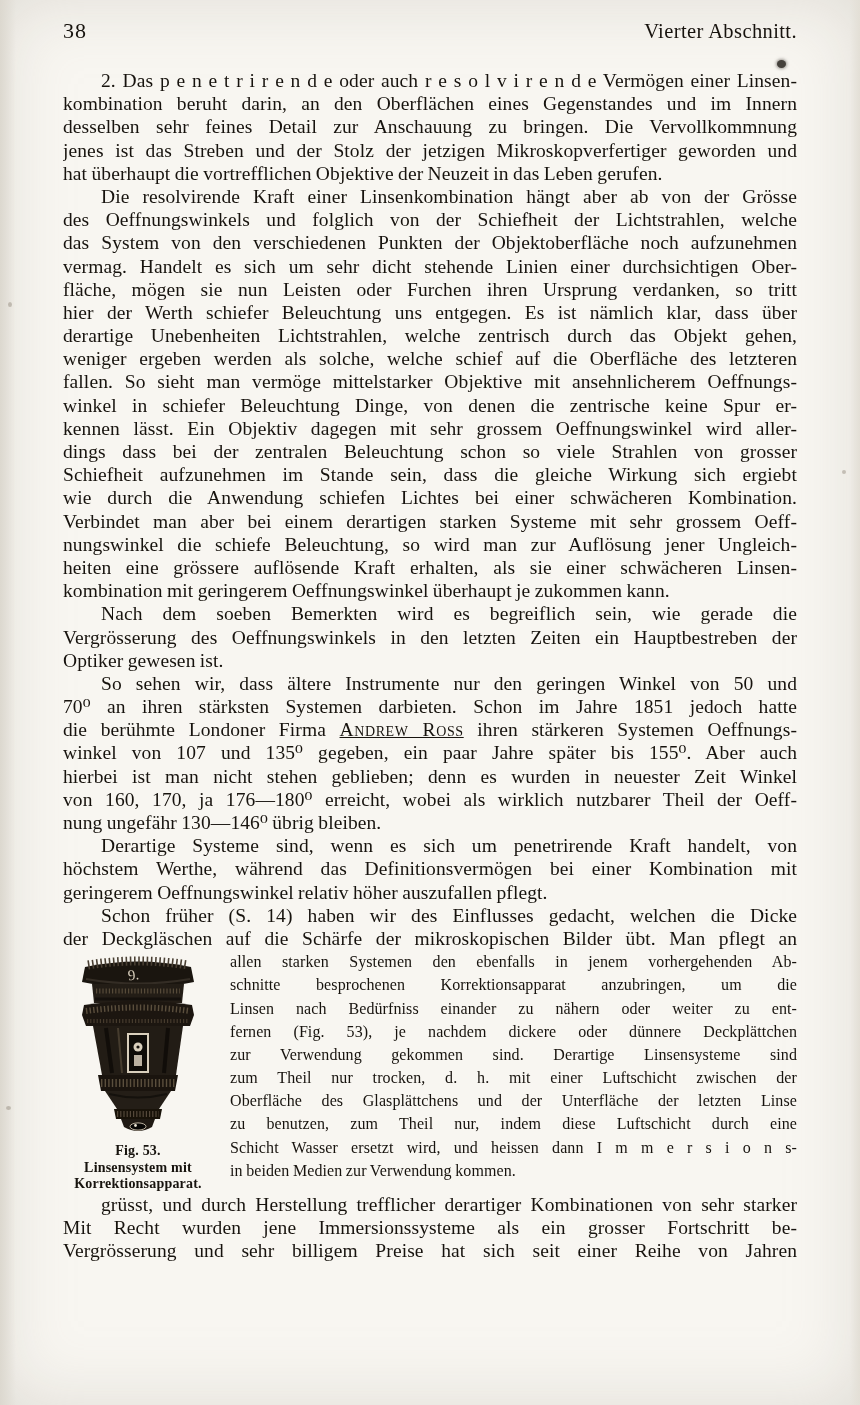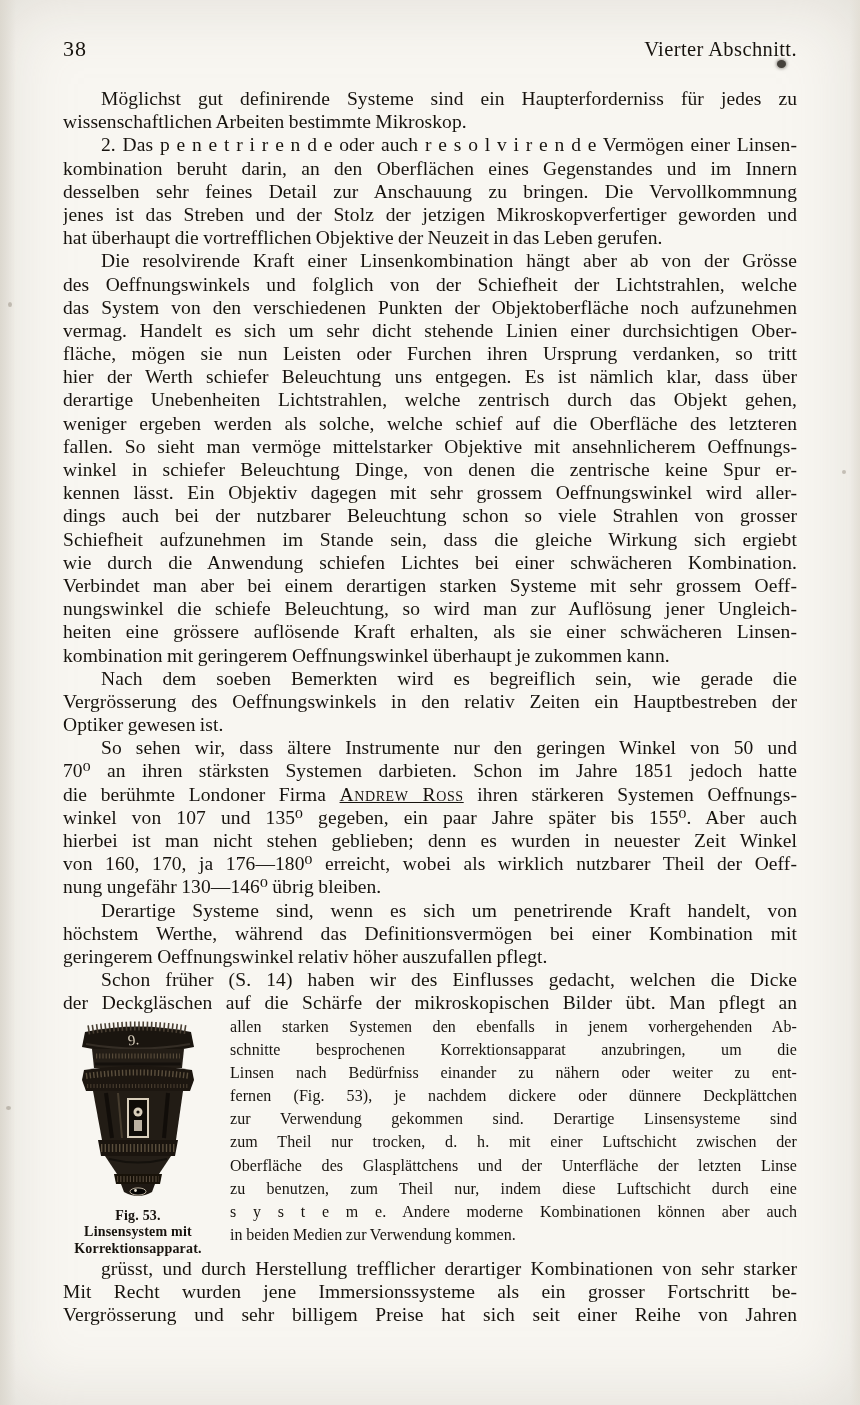--- a/index.html
+++ b/index.html
@@ -3,21 +3,21 @@
 <meta charset="utf-8">
 <style>
   html,body{margin:0;padding:0;background:#e9e6df;}
   .page{
     position:relative;
     width:860px;height:1405px;
     margin:0 auto;
     background:#f8f6f1;
     box-shadow:inset 0 0 70px rgba(185,180,168,.38);
     box-sizing:border-box;
-    padding:36px 63px 0 63px;
+    padding:18px 63px 0 63px;
     overflow:hidden;
     font-family:"Liberation Serif","DejaVu Serif",serif;
     color:#17130e;
   }
   .edge-left{position:absolute;left:0;top:0;width:16px;height:100%;
     background:linear-gradient(90deg,#dcd8cf,rgba(220,216,207,0));}
   .edge-right{position:absolute;right:0;top:0;width:10px;height:100%;
     background:linear-gradient(270deg,#e3dfd6,rgba(227,223,214,0));}
   .ink-dot{position:absolute;left:777px;top:60px;width:9px;height:8px;border-radius:50%;
     background:#45413c;box-shadow:0 0 3px 1px rgba(80,75,70,.55);}
@@ -57,53 +57,49 @@
   <div class="speck" style="left:842px;top:470px;width:4px;height:4px;"></div>
 
   <header>
     <span class="pagenum">38</span>
     <span class="runtitle">Vierter Abschnitt.</span>
   </header>
 
   <main>
     <section id="paras-top">
         <div class="para indent">
-          <div class="line">Möglichst gut definirende Systeme sind ein Haupterforderniss für jedes zu</div>
-          <div class="line end">wissenschaftlichen Arbeiten bestimmte Mikroskop.</div>
-        </div>
-        <div class="para indent">
           <div class="line">2. Das p e n e t r i r e n d e oder auch r e s o l v i r e n d e Vermögen einer Linsen-</div>
           <div class="line">kombination beruht darin, an den Oberflächen eines Gegenstandes und im Innern</div>
           <div class="line">desselben sehr feines Detail zur Anschauung zu bringen.  Die Vervollkommnung</div>
           <div class="line">jenes ist das Streben und der Stolz der jetzigen Mikroskopverfertiger geworden und</div>
           <div class="line end">hat überhaupt die vortrefflichen Objektive der Neuzeit in das Leben gerufen.</div>
         </div>
         <div class="para indent">
           <div class="line">Die resolvirende Kraft einer Linsenkombination hängt aber ab von der Grösse</div>
           <div class="line">des Oeffnungswinkels und folglich von der Schiefheit der Lichtstrahlen,  welche</div>
           <div class="line">das System von den verschiedenen Punkten der Objektoberfläche noch aufzunehmen</div>
           <div class="line">vermag.  Handelt es sich um sehr dicht stehende Linien einer durchsichtigen Ober-</div>
           <div class="line">fläche,  mögen sie nun Leisten oder Furchen ihren Ursprung verdanken,  so tritt</div>
           <div class="line">hier der  Werth schiefer Beleuchtung uns entgegen.  Es ist nämlich klar, dass über</div>
           <div class="line">derartige Unebenheiten Lichtstrahlen,  welche zentrisch durch das Objekt gehen,</div>
           <div class="line">weniger ergeben werden als solche, welche schief auf die Oberfläche des letzteren</div>
           <div class="line">fallen. So sieht man vermöge mittelstarker Objektive mit ansehnlicherem Oeffnungs-</div>
           <div class="line">winkel in schiefer Beleuchtung Dinge,  von denen die zentrische keine Spur er-</div>
           <div class="line">kennen lässt.  Ein Objektiv dagegen mit sehr grossem Oeffnungswinkel wird aller-</div>
-          <div class="line">dings auch bei der nutzbarer Beleuchtung schon so viele Strahlen von grosser</div>
+          <div class="line">dings dass bei der zentralen Beleuchtung schon so viele Strahlen von grosser</div>
           <div class="line">Schiefheit aufzunehmen im Stande sein, dass die gleiche Wirkung sich ergiebt</div>
           <div class="line">wie durch die Anwendung schiefen Lichtes bei einer schwächeren Kombination.</div>
           <div class="line">Verbindet man aber bei einem derartigen starken Systeme mit sehr grossem Oeff-</div>
           <div class="line">nungswinkel die schiefe Beleuchtung, so wird man zur Auflösung jener Ungleich-</div>
           <div class="line">heiten eine grössere auflösende Kraft erhalten, als sie einer schwächeren Linsen-</div>
           <div class="line end">kombination mit geringerem Oeffnungswinkel überhaupt je zukommen kann.</div>
         </div>
         <div class="para indent">
           <div class="line">Nach dem soeben Bemerkten wird es begreiflich sein,  wie gerade die</div>
-          <div class="line">Vergrösserung des Oeffnungswinkels in den relativ Zeiten ein Hauptbestreben der</div>
+          <div class="line">Vergrösserung des Oeffnungswinkels in den letzten Zeiten ein Hauptbestreben der</div>
           <div class="line end">Optiker gewesen ist.</div>
         </div>
         <div class="para indent">
           <div class="line">So sehen wir, dass ältere Instrumente nur den geringen Winkel von 50 und</div>
           <div class="line">70⁰ an ihren stärksten Systemen darbieten.  Schon im Jahre 1851 jedoch hatte</div>
           <div class="line"><span>die berühmte Londoner Firma </span><span class="sc">Andrew Ross</span><span> ihren stärkeren Systemen Oeffnungs-</span></div>
           <div class="line">winkel von 107 und 135⁰ gegeben,  ein paar Jahre später bis 155⁰.  Aber auch</div>
           <div class="line">hierbei ist man nicht stehen geblieben; denn es wurden in neuester Zeit Winkel</div>
           <div class="line">von 160, 170, ja 176—180⁰ erreicht, wobei als wirklich nutzbarer Theil der Oeff-</div>
           <div class="line end">nung ungefähr 130—146⁰ übrig bleiben.</div>
@@ -168,21 +164,21 @@
       <div id="paras-wrapped" class="wrapcol">
           <div class="para">
             <div class="line">allen starken Systemen den ebenfalls in jenem vorhergehenden Ab-</div>
             <div class="line">schnitte besprochenen Korrektionsapparat anzubringen,  um die</div>
             <div class="line">Linsen nach Bedürfniss einander zu nähern oder weiter zu ent-</div>
             <div class="line">fernen (Fig. 53), je nachdem dickere oder dünnere Deckplättchen</div>
             <div class="line">zur Verwendung gekommen sind.  Derartige Linsensysteme sind</div>
             <div class="line">zum Theil nur trocken,  d. h. mit einer Luftschicht zwischen der</div>
             <div class="line">Oberfläche des Glasplättchens und der Unterfläche der letzten Linse</div>
             <div class="line">zu benutzen, zum Theil nur, indem diese Luftschicht durch eine</div>
-            <div class="line">s y s t e m e.   Andere moderne Kombinationen können aber auch</div>
+            <div class="line">Schicht Wasser ersetzt wird,  und heissen dann I m m e r s i o n s-</div>
             <div class="line end">in beiden Medien zur Verwendung kommen.</div>
           </div>
         </div>
     </section>
 
     <section id="paras-bottom">
         <div class="para indent">
           <div class="line">grüsst, und durch Herstellung trefflicher derartiger Kombinationen von sehr starker</div>
           <div class="line">Mit Recht  wurden jene Immersionssysteme als ein grosser Fortschritt be-</div>
           <div class="line">Vergrösserung und sehr billigem Preise hat sich seit einer Reihe von Jahren</div>

